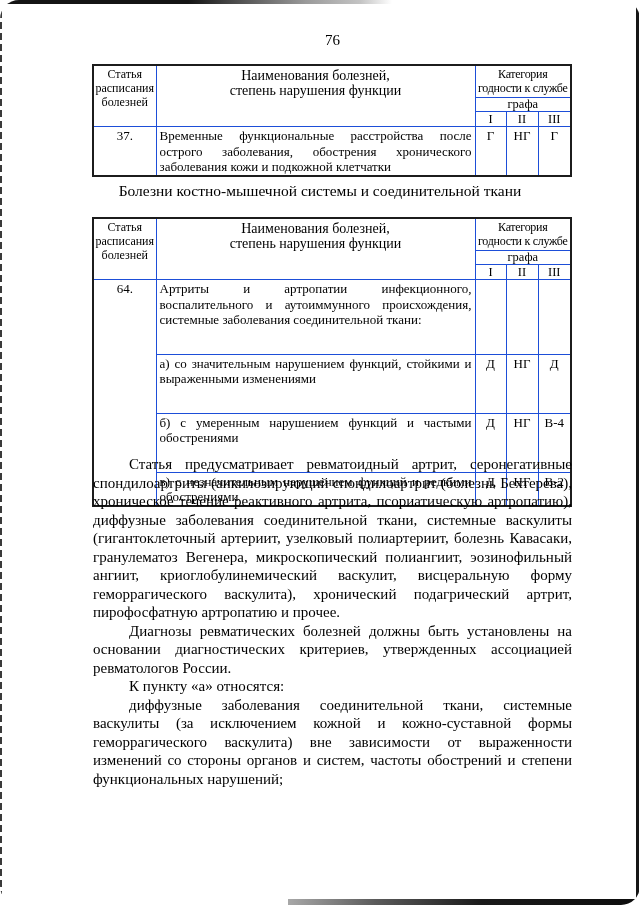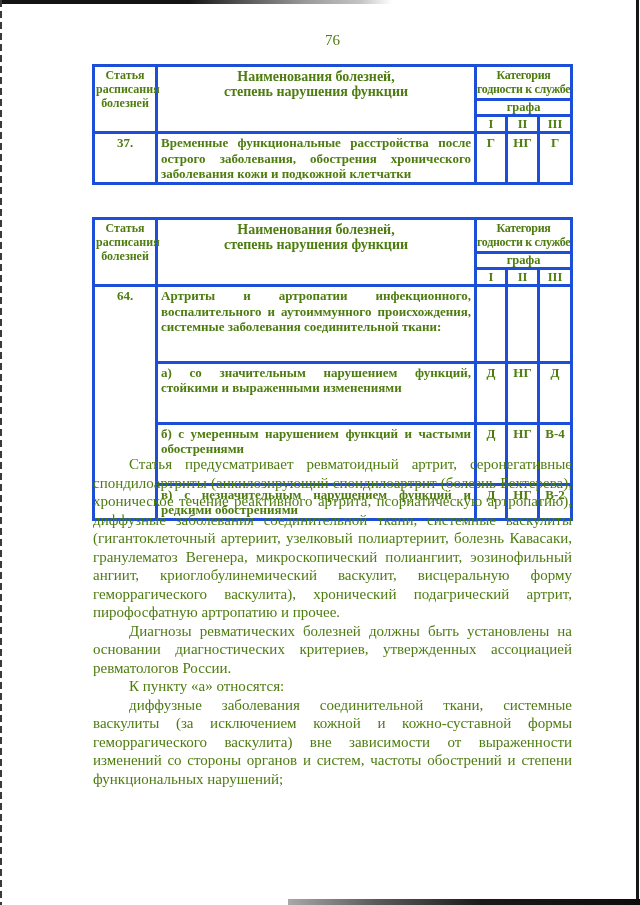--- a/index.html
+++ b/index.html
@@ -1,22 +1,23 @@
 <!DOCTYPE html>
 <html lang="ru"><head>
 <meta charset="utf-8">
 <style>
   html,body{margin:0;padding:0;background:#ffffff;}
   .page{
     position:relative;
     width:640px;height:905px;
     background:#ffffff;
     font-family:"Liberation Serif","DejaVu Serif",serif;
-    color:#4d7c0f;
+    color:#000000;
     overflow:hidden;
+    border-radius:19px;
   }
   
   .artifact-top{
     position:absolute;top:0;left:0;width:392px;height:4px;
     background:linear-gradient(to right,#141414 0%,#141414 48%,#555 62%,#9a9a9a 78%,#c4c4c4 92%,transparent 100%);
   }
   .artifact-left{
     position:absolute;top:0;left:0;width:2px;height:905px;
     background:repeating-linear-gradient(to bottom,#3a3a3a 0 7px,transparent 7px 11px);
   }
@@ -35,22 +36,22 @@
   }
   
   table.med-table{
     position:absolute;left:92px;width:478px;
     border-collapse:collapse;table-layout:fixed;
     border:2px solid #1c1c1c;
   }
   .tbl1{top:64px;}
   .tbl2{top:217px;}
   .med-table th,.med-table td{
-    border:3px solid #1d4ed8;
-    font-weight:bold;
+    border:1px solid #1d4ed8;
+    font-weight:normal;
     vertical-align:top;
   }
   .th-article{font-size:12px;line-height:14px;text-align:center;vertical-align:middle;padding:1px;}
   .th-disease{font-size:14px;line-height:15px;text-align:center;vertical-align:top;padding:2px 2px 0;}
   .th-cat{height:30px;font-size:12px;line-height:14px;text-align:center;padding:1px 0 0;}
   .th-cat .ln{white-space:nowrap;letter-spacing:-0.3px;}
   .th-grafa{height:13px;font-size:12.5px;line-height:13px;text-align:center;padding:0;}
   .th-num{height:14px;font-size:12.5px;line-height:14px;text-align:center;padding:0;}
   .med-table tbody td{font-size:13px;line-height:15.5px;padding:1px 3px 0;}
   .cell-article{text-align:center;}
@@ -114,20 +115,21 @@
       <tr>
         <td class="cell-article">37.</td>
         <td class="cell-name">Временные функциональные расстройства после острого заболевания, обострения хронического заболевания кожи и подкожной клетчатки</td>
         <td class="cell-val">Г</td>
         <td class="cell-val">НГ</td>
         <td class="cell-val">Г</td>
       </tr>
     </tbody>
   </table>
 
+  <div class="section-title">Болезни костно-мышечной системы и соединительной ткани</div>
 
   <table class="med-table tbl2">
     <colgroup>
       <col style="width:63px">
         <col style="width:319px">
         <col style="width:31px">
         <col style="width:32px">
         <col style="width:33px">
     </colgroup>
     <thead>

